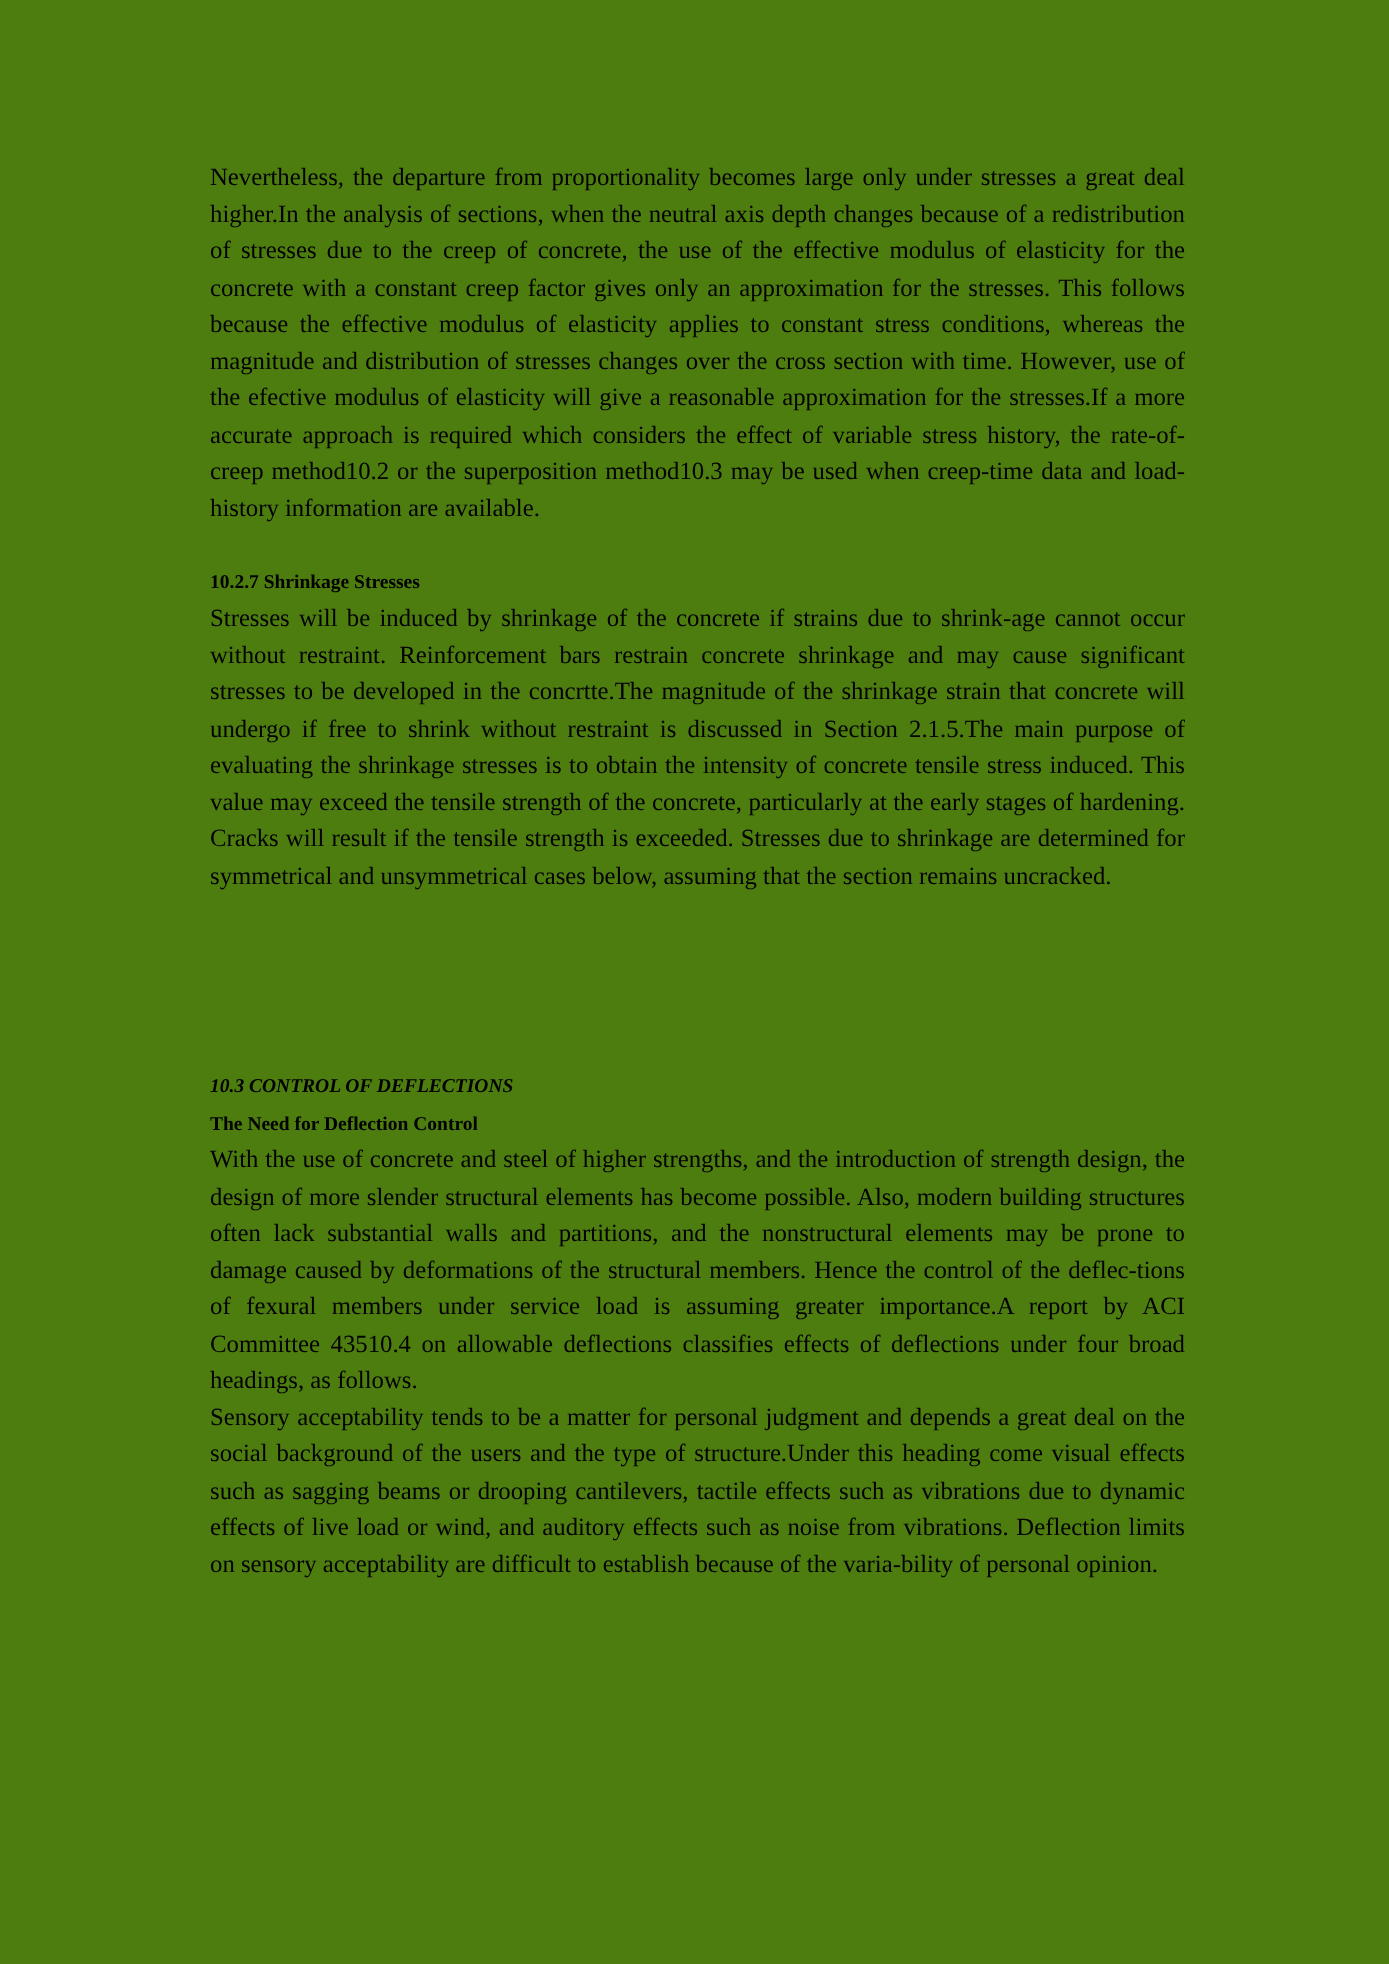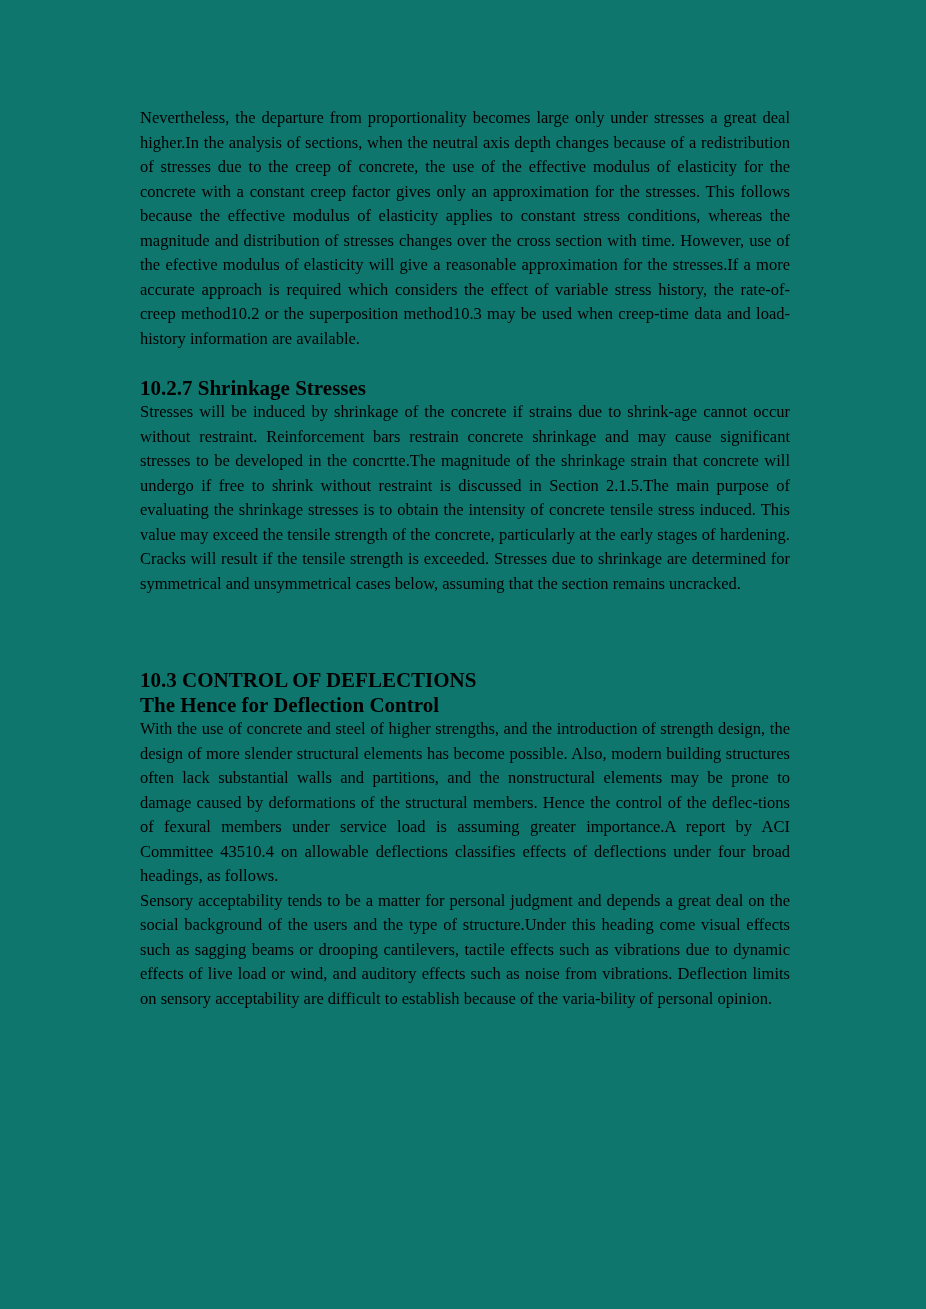--- a/index.html
+++ b/index.html
@@ -11,53 +11,53 @@
     width: 926px;
     min-height: 1309px;
     font-family: "Liberation Serif", serif;
     color: #000000;
   }
   .page {
     box-sizing: border-box;
     width: 926px;
     min-height: 1309px;
     padding: 106px 136px 80px 140px;
-    background: #0f766e;
+    background: #4d7c0f;
   }
   .para {
     margin: 0;
     font-size: 16.5px;
     line-height: 24.5px;
     text-align: justify;
     text-justify: inter-word;
   }
   .heading {
     margin: 0;
-    font-size: 21px;
+    font-size: 13px;
     line-height: 24.5px;
     font-weight: bold;
     text-align: left;
   }
   .mt-1 { margin-top: 24.5px; }   
   .mt-2 { margin-top: 49px; }     
 </style>
 </head>
 <body>
 
 <div class="page">
 
   <p class="para">Nevertheless, the departure from proportionality becomes large only under stresses a great deal higher.In the analysis of sections, when the neutral axis depth changes because of a redistribution of stresses due to the creep of concrete, the use of the effective modulus of elasticity for the concrete with a constant creep factor gives only an approximation for the stresses. This follows because the effective modulus of elasticity applies to constant stress conditions, whereas the magnitude and distribution of stresses changes over the cross section with time. However, use of the efective modulus of elasticity will give a reasonable approximation for the stresses.If a more accurate approach is required which considers the effect of variable stress history, the rate-of-creep method10.2 or the superposition method10.3 may be used when creep-time data and load-history information are available.</p>
 
   <h3 class="heading mt-1">10.2.7 Shrinkage Stresses</h3>
 
   <p class="para">Stresses will be induced by shrinkage of the concrete if strains due to shrink-age cannot occur without restraint. Reinforcement bars restrain concrete shrinkage and may cause significant stresses to be developed in the concrtte.The magnitude of the shrinkage strain that concrete will undergo if free to shrink without restraint is discussed in Section 2.1.5.The main purpose of evaluating the shrinkage stresses is to obtain the intensity of concrete tensile stress induced. This value may exceed the tensile strength of the concrete, particularly at the early stages of hardening. Cracks will result if the tensile strength is exceeded. Stresses due to shrinkage are determined for symmetrical and unsymmetrical cases below, assuming that the section remains uncracked.</p>
 
-  <h3 class="heading mt-2" style="margin-top:72px;">10.3 CONTROL OF DEFLECTIONS</h3>
+  <h3 class="heading mt-2" style="margin-top:116px;font-style:italic;">10.3 CONTROL OF DEFLECTIONS</h3>
 
 
-  <h3 class="heading">The Hence for Deflection Control</h3>
+  <h3 class="heading">The Need for Deflection Control</h3>
 
   <p class="para">With the use of concrete and steel of higher strengths, and the introduction of strength design, the design of more slender structural elements has become possible. Also, modern building structures often lack substantial walls and partitions, and the nonstructural elements may be prone to damage caused by deformations of the structural members. Hence the control of the deflec-tions of fexural members under service load is assuming greater importance.A report by ACI Committee 43510.4 on allowable deflections classifies effects of deflections under four broad headings, as follows.</p>
 
 
   <p class="para">Sensory acceptability tends to be a matter for personal judgment and depends a great deal on the social background of the users and the type of structure.Under this heading come visual effects such as sagging beams or drooping cantilevers, tactile effects such as vibrations due to dynamic effects of live load or wind, and auditory effects such as noise from vibrations. Deflection limits on sensory acceptability are difficult to establish because of the varia-bility of personal opinion.</p>
 
 </div>
 
 </body></html>

